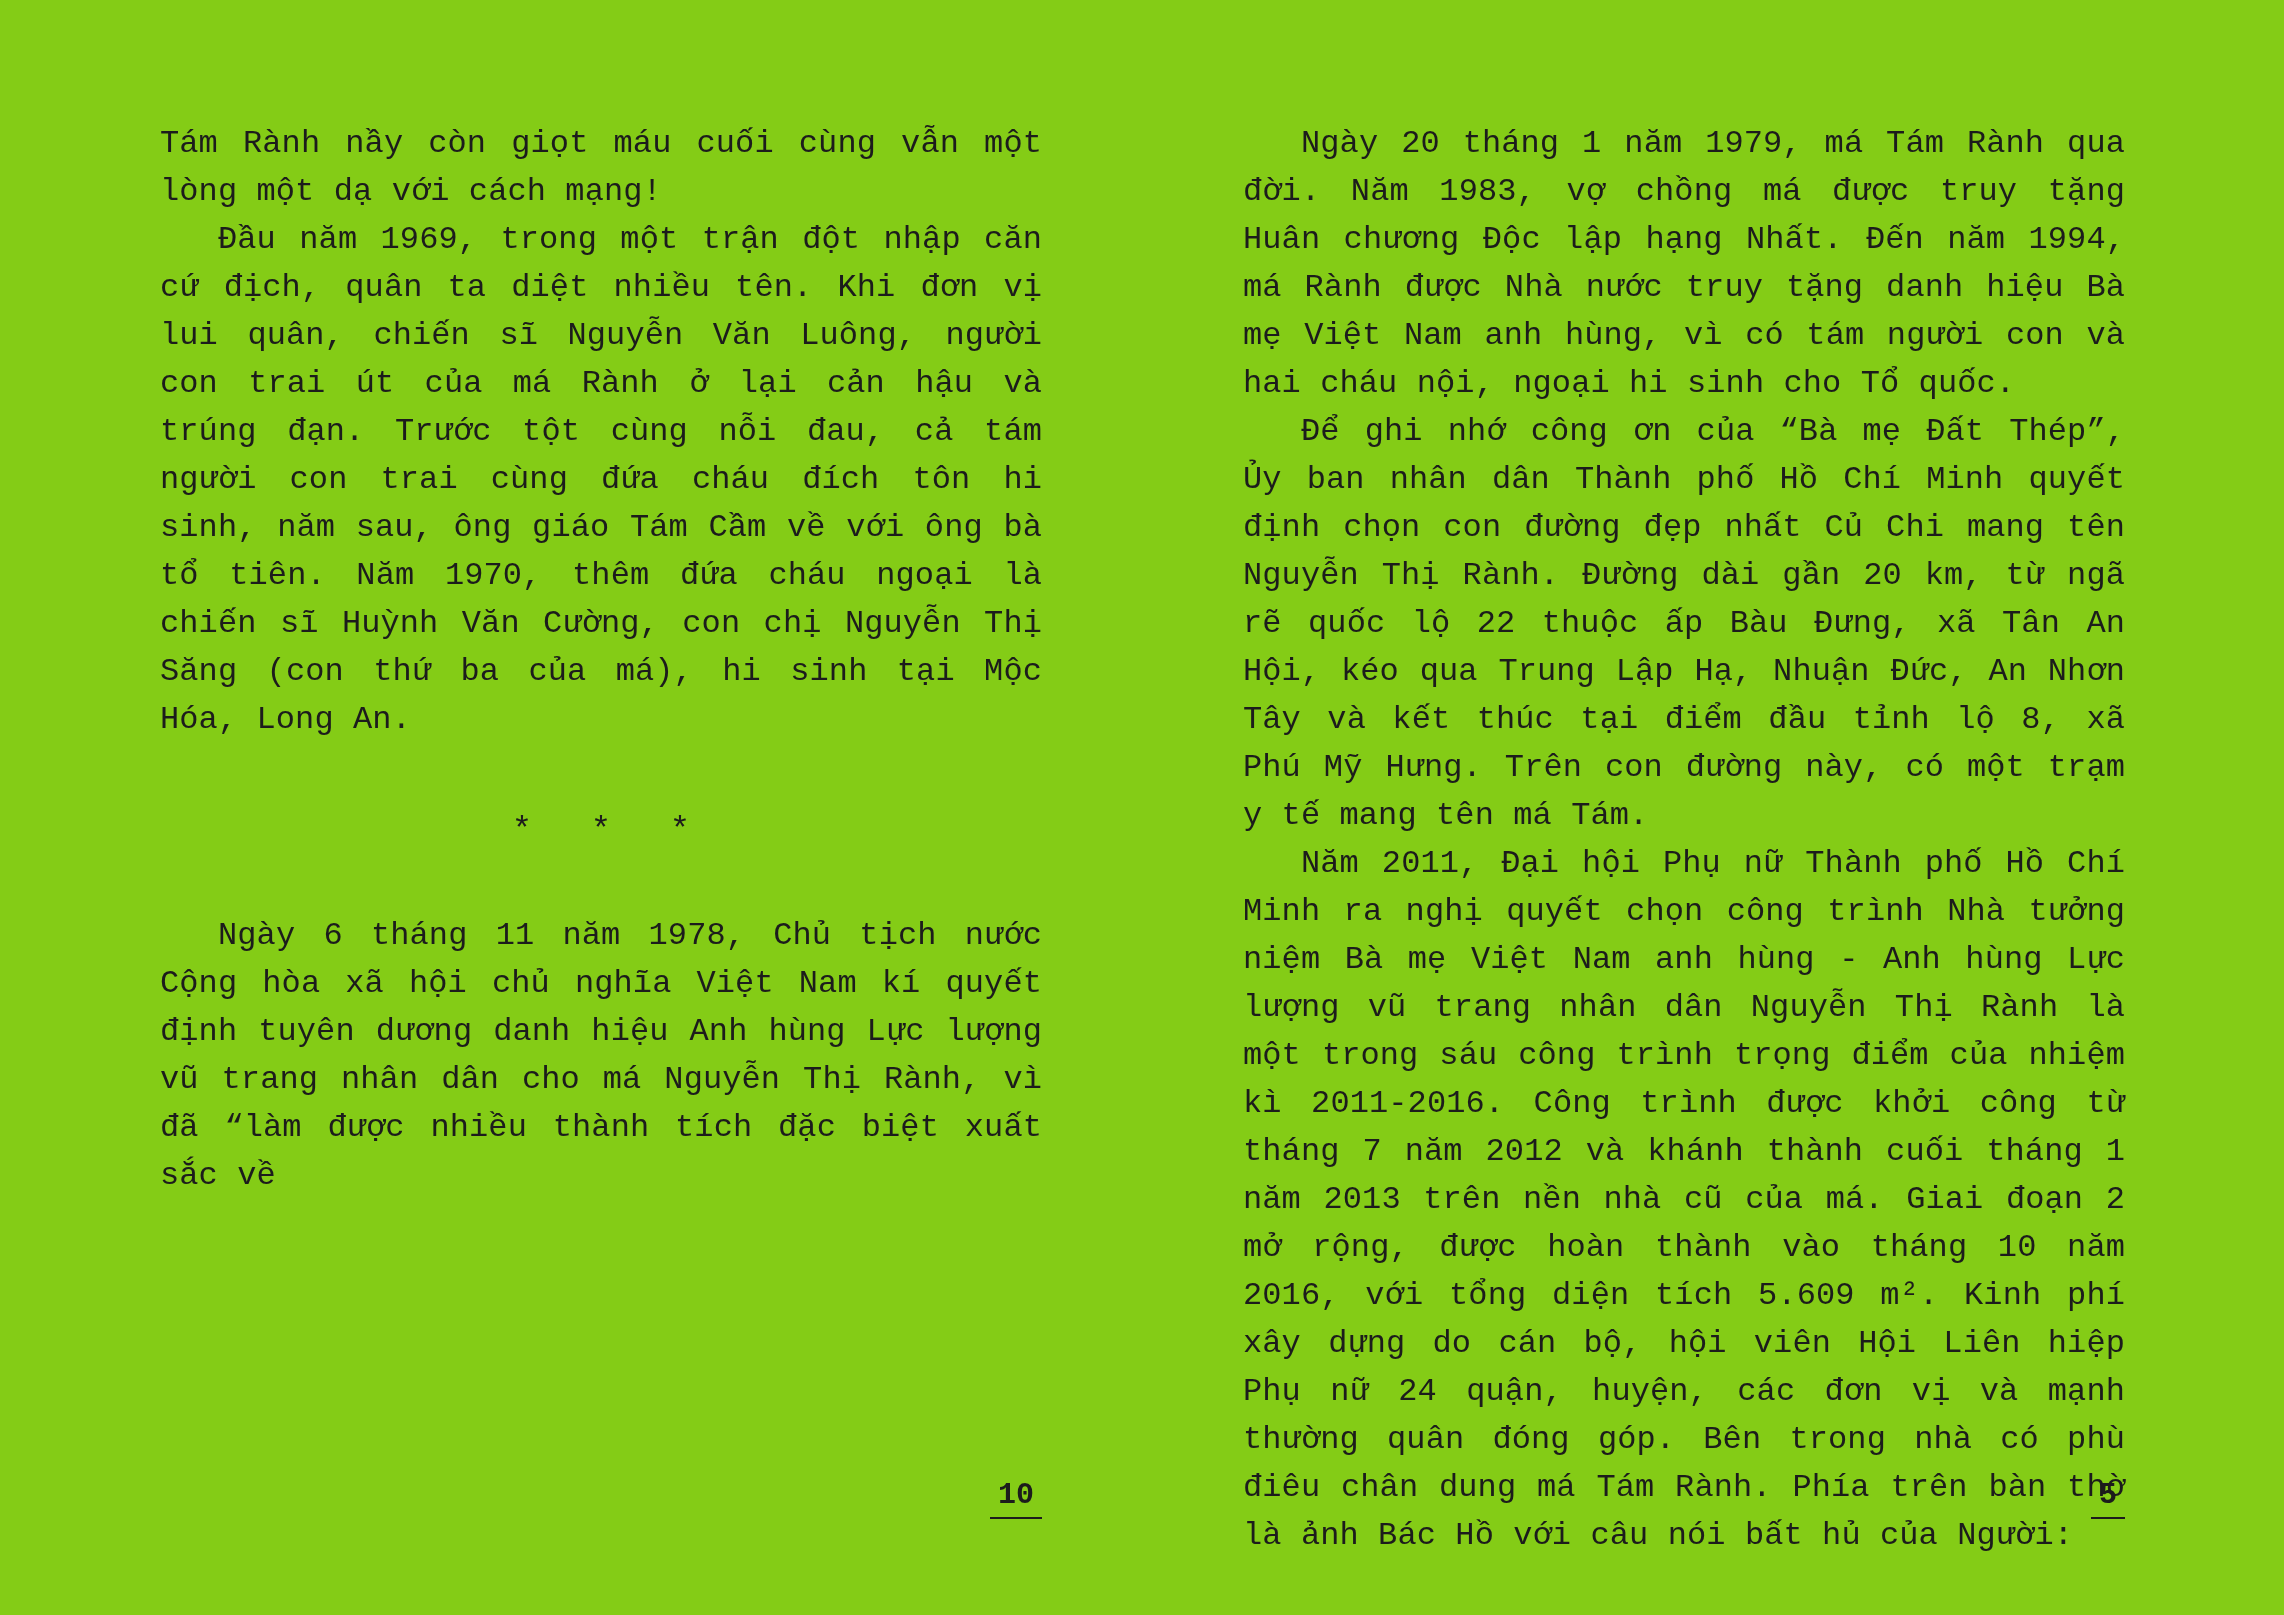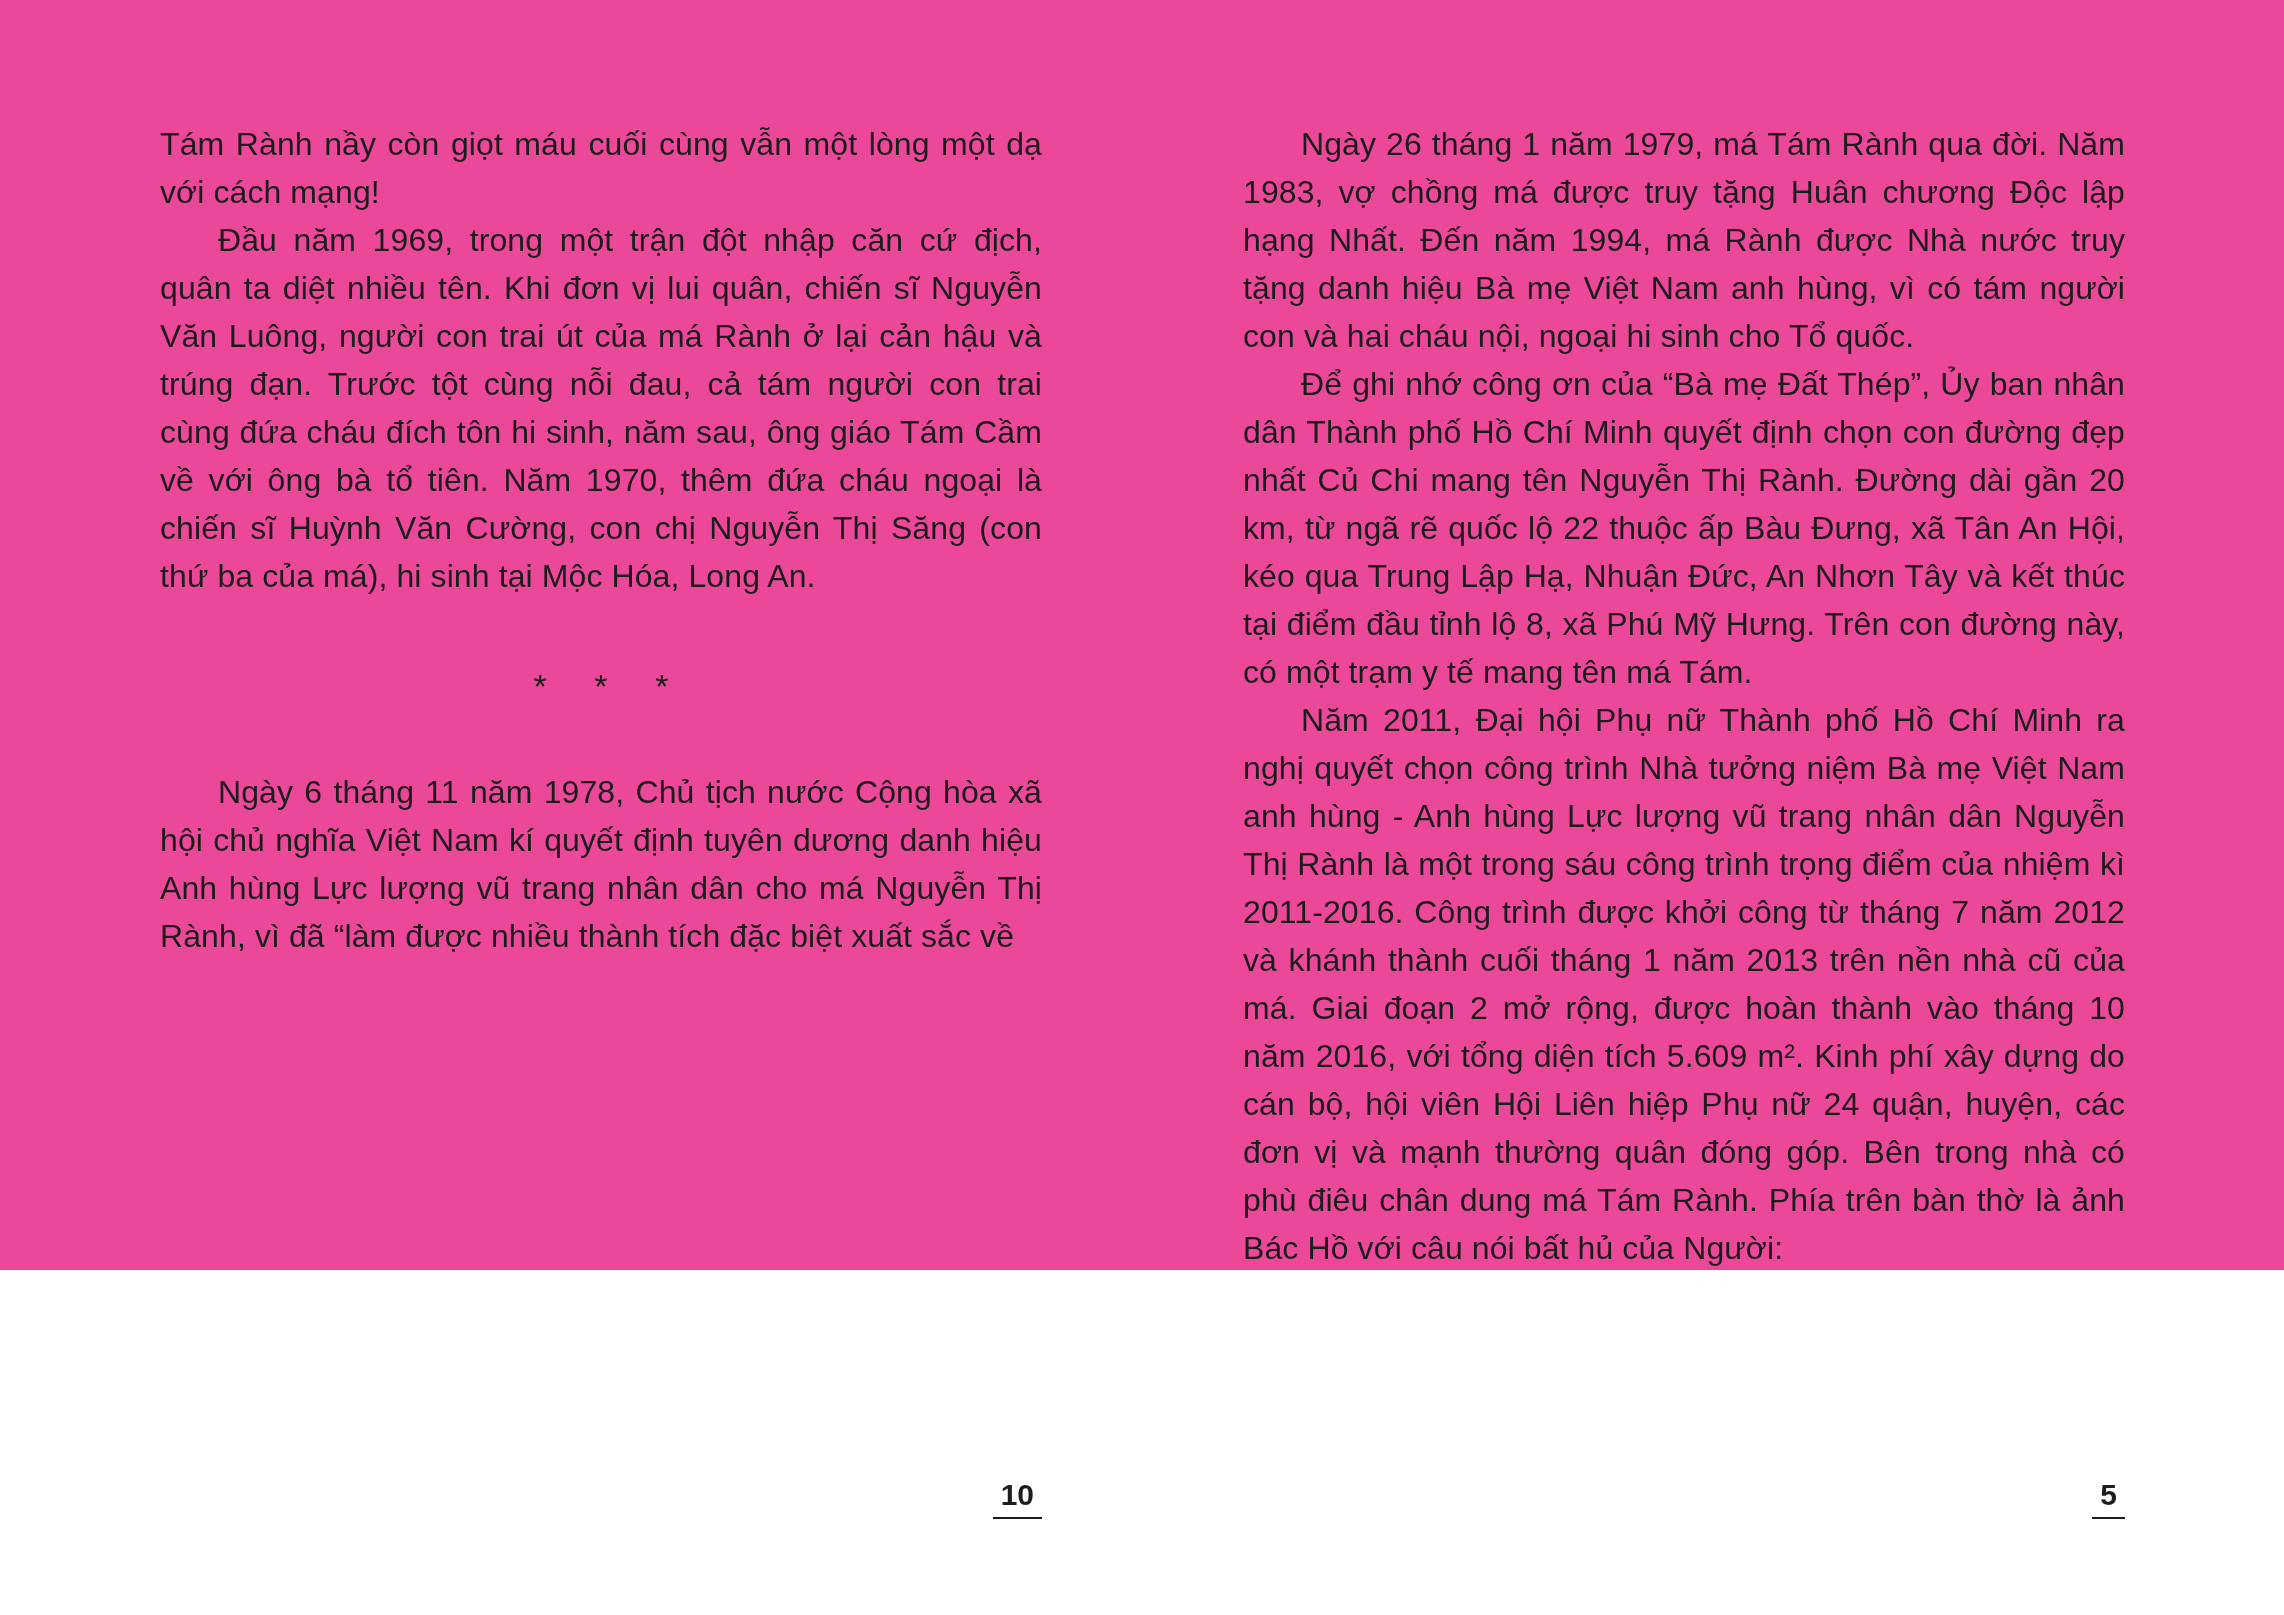--- a/index.html
+++ b/index.html
@@ -8,23 +8,23 @@
   html, body {
     width: 2284px;
     height: 1615px;
     background: #ffffff;
     overflow: hidden;
   }
 
   .spread {
     position: relative;
     width: 2284px;
-    height: 1270px;
-    background: #ec4899;
-    font-family: Liberation Sans, sans-serif;
+    height: 1615px;
+    background: #84cc16;
+    font-family: Liberation Mono, monospace;
     color: #1c1c1c;
   }
 
   .text-block {
     position: absolute;
     top: 120px;
     width: 882px;
     font-size: 32px;
     line-height: 48px;
     text-align: justify;
@@ -80,21 +80,21 @@
     <p class="continuation">Tám Rành nầy còn giọt máu cuối cùng vẫn một lòng một dạ với cách mạng!</p>
     <p>Đầu năm 1969, trong một trận đột nhập căn cứ địch, quân ta diệt nhiều tên. Khi đơn vị lui quân, chiến sĩ Nguyễn Văn Luông, người con trai út của má Rành ở lại cản hậu và trúng đạn. Trước tột cùng nỗi đau, cả tám người con trai cùng đứa cháu đích tôn hi sinh, năm sau, ông giáo Tám Cầm về với ông bà tổ tiên. Năm 1970, thêm đứa cháu ngoại là chiến sĩ Huỳnh Văn Cường, con chị Nguyễn Thị Săng (con thứ ba của má), hi sinh tại Mộc Hóa, Long An.</p>
     <p class="separator">* * *</p>
     <p>Ngày 6 tháng 11 năm 1978, Chủ tịch nước Cộng hòa xã hội chủ nghĩa Việt Nam kí quyết định tuyên dương danh hiệu Anh hùng Lực lượng vũ trang nhân dân cho má Nguyễn Thị Rành, vì đã “làm được nhiều thành tích đặc biệt xuất sắc về</p>
   </div>
   <div class="folio folio-left">
     <span class="folio-number">10</span>
   </div>
 
   <div class="text-block text-block-right">
-    <p>Ngày 26 tháng 1 năm 1979, má Tám Rành qua đời. Năm 1983, vợ chồng má được truy tặng Huân chương Độc lập hạng Nhất. Đến năm 1994, má Rành được Nhà nước truy tặng danh hiệu Bà mẹ Việt Nam anh hùng, vì có tám người con và hai cháu nội, ngoại hi sinh cho Tổ quốc.</p>
+    <p>Ngày 20 tháng 1 năm 1979, má Tám Rành qua đời. Năm 1983, vợ chồng má được truy tặng Huân chương Độc lập hạng Nhất. Đến năm 1994, má Rành được Nhà nước truy tặng danh hiệu Bà mẹ Việt Nam anh hùng, vì có tám người con và hai cháu nội, ngoại hi sinh cho Tổ quốc.</p>
     <p>Để ghi nhớ công ơn của “Bà mẹ Đất Thép”, Ủy ban nhân dân Thành phố Hồ Chí Minh quyết định chọn con đường đẹp nhất Củ Chi mang tên Nguyễn Thị Rành. Đường dài gần 20 km, từ ngã rẽ quốc lộ 22 thuộc ấp Bàu Đưng, xã Tân An Hội, kéo qua Trung Lập Hạ, Nhuận Đức, An Nhơn Tây và kết thúc tại điểm đầu tỉnh lộ 8, xã Phú Mỹ Hưng. Trên con đường này, có một trạm y tế mang tên má Tám.</p>
     <p>Năm 2011, Đại hội Phụ nữ Thành phố Hồ Chí Minh ra nghị quyết chọn công trình Nhà tưởng niệm Bà mẹ Việt Nam anh hùng - Anh hùng Lực lượng vũ trang nhân dân Nguyễn Thị Rành là một trong sáu công trình trọng điểm của nhiệm kì 2011-2016. Công trình được khởi công từ tháng 7 năm 2012 và khánh thành cuối tháng 1 năm 2013 trên nền nhà cũ của má. Giai đoạn 2 mở rộng, được hoàn thành vào tháng 10 năm 2016, với tổng diện tích 5.609 m². Kinh phí xây dựng do cán bộ, hội viên Hội Liên hiệp Phụ nữ 24 quận, huyện, các đơn vị và mạnh thường quân đóng góp. Bên trong nhà có phù điêu chân dung má Tám Rành. Phía trên bàn thờ là ảnh Bác Hồ với câu nói bất hủ của Người:</p>
   </div>
   <div class="folio folio-right">
     <span class="folio-number">5</span>
   </div>
 
 </div>
 
 </body></html>

